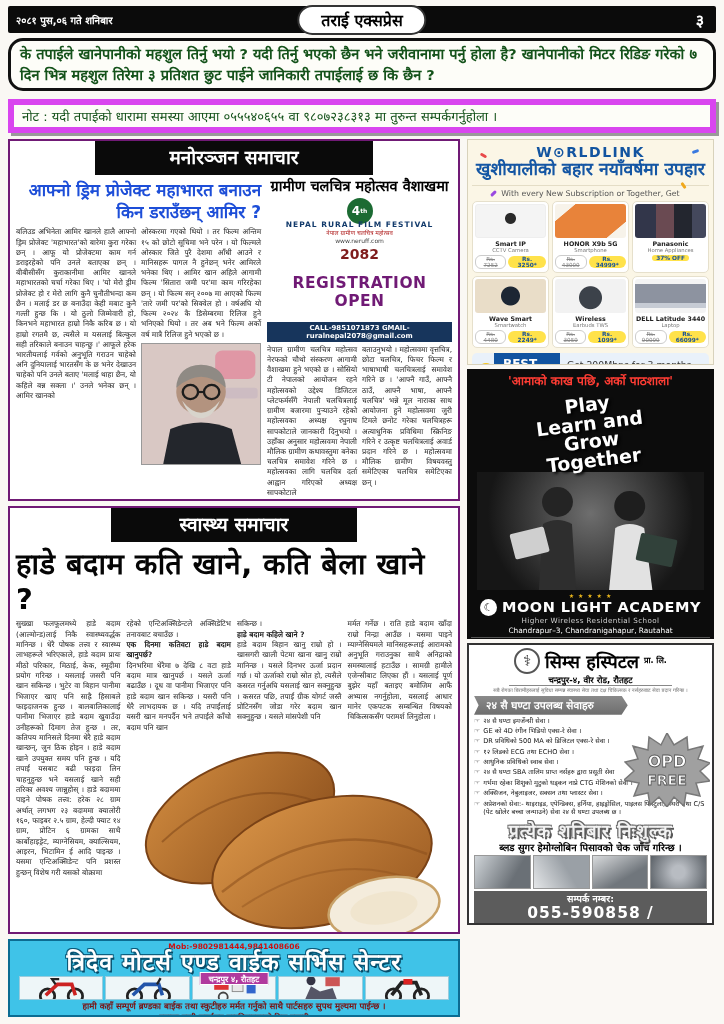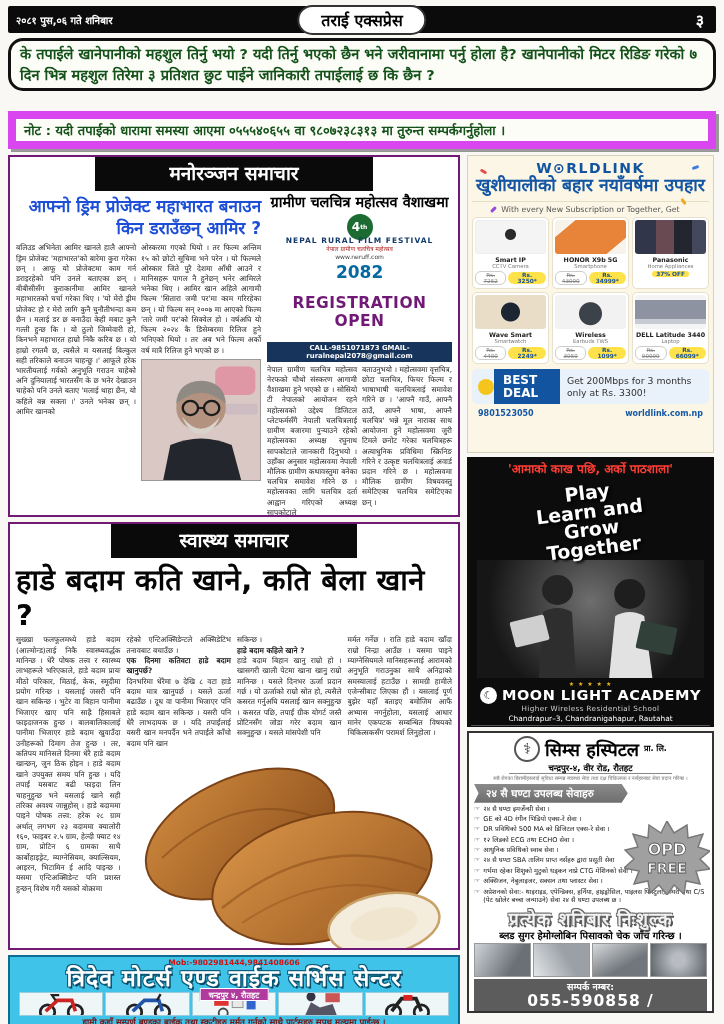--- a/index.html
+++ b/index.html
@@ -7,21 +7,21 @@
   .page { width:724px; height:1024px; background:#faf8f4; margin:0 auto; padding:6px 8px; position:relative; overflow:hidden; }
 
   
   .masthead { background:#0b0b0b; color:#fff; height:27px; display:flex; align-items:center; position:relative; border-radius:2px; }
   .mh-date { font-size:10px; font-weight:bold; padding-left:8px; }
   .mh-pill { position:absolute; left:50%; transform:translateX(-50%); background:#fff; color:#000; border:2px solid #333; box-shadow:0 0 0 2px #fff inset; border-radius:15px; padding:2px 22px; font-size:16px; font-weight:bold; white-space:nowrap; }
   .mh-page { margin-left:auto; padding-right:12px; font-size:16px; font-weight:bold; }
 
   
   .notice { border:3px solid #111; border-radius:15px; margin-top:5px; padding:3px 9px; color:#14521a; font-weight:bold; font-size:14.5px; line-height:1.42; background:#fdfdf8; }
-  .note { border:8px solid #d946ef; margin-top:20px; padding:2px 8px; color:#14521a; font-weight:bold; font-size:13px; background:#fdfdf8; box-shadow:3px 3px 0 #999; }
+  .note { border:6px solid #d946ef; margin-top:8px; padding:2px 8px; color:#14521a; font-weight:normal; font-size:13px; background:#fdfdf8; box-shadow:3px 3px 0 #999; }
 
   .content { display:flex; gap:7px; margin-top:6px; height:878px; }
   .main-col { width:452px; display:flex; flex-direction:column; gap:5px; }
   .ads-col { width:247px; display:flex; flex-direction:column; gap:4px; }
 
   .sec { border:2px solid #701a75; background:#fff; position:relative; }
   .sec-head { background:#0a0a0a; color:#fff; text-align:center; font-size:19px; font-weight:bold; width:62%; margin:0 auto; padding:3px 0 5px; }
 
   
   .sec-ent { height:362px; overflow:hidden; }
@@ -34,21 +34,21 @@
   .neruff { width:43%; text-align:center; }
   .neruff-hl { font-size:14.5px; font-weight:900; line-height:1.15; margin:1px 0 2px; }
   .nf-logo { position:relative; padding:1px 0; }
   .nf-badge { width:26px; height:26px; background:#1c6b33; color:#fff; border-radius:50%; display:inline-flex; align-items:center; justify-content:center; font-size:12px; font-weight:bold; margin-bottom:-4px; }
   .nf-badge sup { font-size:6px; }
   .nf-name { font-size:25px; font-weight:900; color:#e8991d; letter-spacing:2px; text-shadow:1px 1px 0 #8a5a00; line-height:1; }
   .nf-sub { font-size:7.5px; font-weight:bold; color:#123a6b; letter-spacing:1px; }
   .nf-nep { font-size:6px; color:#b02020; }
   .nf-web { font-size:6px; color:#444; }
   .laurel { color:#d9a520; font-size:30px; line-height:0.5; vertical-align:middle; }
-  .nf-year { font-size:17px; font-weight:bold; color:#0369a1; margin:1px 0; }
+  .nf-year { font-size:14px; font-weight:bold; color:#7f1d1d; margin:1px 0; }
   .nf-reg { color:#701a75; font-size:15.5px; font-weight:900; letter-spacing:0.5px; margin:12px 0; }
   .nf-call { background:#17355c; color:#fff; font-size:6.9px; font-weight:bold; padding:2px 1px; margin:1px 0 3px; }
   .nf-cols { display:flex; gap:5px; text-align:left; }
 
   
   .sec-health { height:428px; overflow:hidden; }
   .health-hl { font-size:29px; font-weight:bold; padding:1px 6px 2px; letter-spacing:0.5px; color:#050505; }
   .byline { font-size:8.5px; font-weight:bold; padding:0 6px; }
   .health-cols { display:flex; gap:6px; padding:1px 6px; position:relative; height:322px; }
   .hcol { width:25%; font-size:7.4px; line-height:1.4; text-align:justify; color:#1c1c1c; }
@@ -59,21 +59,21 @@
   .tridev { height:78px; background:#3fc3e8; border:2px solid #0c6c92; text-align:center; padding:1px 3px; overflow:hidden; }
   .td-mob { color:#c11; font-weight:bold; font-size:7.5px; }
   .td-title { color:#fff; font-weight:900; font-size:23px; line-height:1.02; letter-spacing:1px; text-shadow:-1px -1px 0 #0a5a7a, 1px -1px 0 #0a5a7a, -1px 1px 0 #0a5a7a, 1.5px 1.5px 0 #084a66; white-space:nowrap; }
   .td-strip { display:flex; gap:2px; height:24px; margin:1px 6px; position:relative; }
   .td-tile { flex:1; background:#eef6f8; border:1px solid #9cd; display:flex; align-items:center; justify-content:center; overflow:hidden; }
   .td-loc { position:absolute; left:50%; top:-4px; transform:translateX(-50%); background:#b03a9e; color:#fff; font-size:8px; font-weight:bold; padding:0 8px; border:1px solid #fff; white-space:nowrap; z-index:2; }
   .td-l1 { color:#7a1616; font-weight:bold; font-size:8.6px; line-height:1.2; }
   .td-l2 { color:#7a1616; font-weight:bold; font-size:8px; }
 
   
-  .worldlink { height:298px; background:#fbf6e6; border:1px solid #d8d2bc; text-align:center; padding:4px 4px 2px; position:relative; overflow:hidden; }
+  .worldlink { height:226px; background:#fbf6e6; border:1px solid #d8d2bc; text-align:center; padding:4px 4px 2px; position:relative; overflow:hidden; }
   .wl-logo { color:#1254a0; font-weight:900; font-size:14px; letter-spacing:1.5px; }
   .wl-hl { color:#1456a4; font-weight:900; font-size:17.5px; line-height:1.12; }
   .wl-sub { font-size:7.8px; color:#555; margin:5px 0 3px; border-top:1px solid #e4ddc6; padding-top:3px; }
   .wl-grid { display:grid; grid-template-columns:repeat(3,1fr); gap:3px; }
   .wl-card { background:#fff; border:1px solid #e6e0cc; border-radius:5px; padding:2px 2px 3px; }
   .wl-img { height:34px; border-radius:3px; margin-bottom:2px; }
   .img-cam { background:radial-gradient(circle at 50% 42%, #2a2a2a 0 5px, #f4f4f4 6px); border:1px solid #eee; }
   .img-phone { background:linear-gradient(140deg,#f7f3ea 18%, #e8833a 19% 82%, #f7f3ea 83%); }
   .img-appl { background:linear-gradient(90deg,#32364a 0 30%, #6a4a52 30% 55%, #23262f 55% 80%, #44485c 80%); border-radius:3px; }
   .img-watch { background:radial-gradient(circle at 50% 50%, #1c2633 0 9px, #e9ddc8 10px); }

